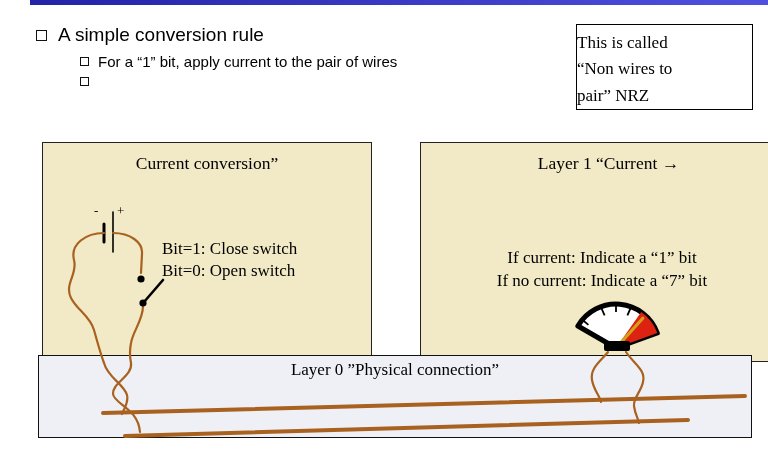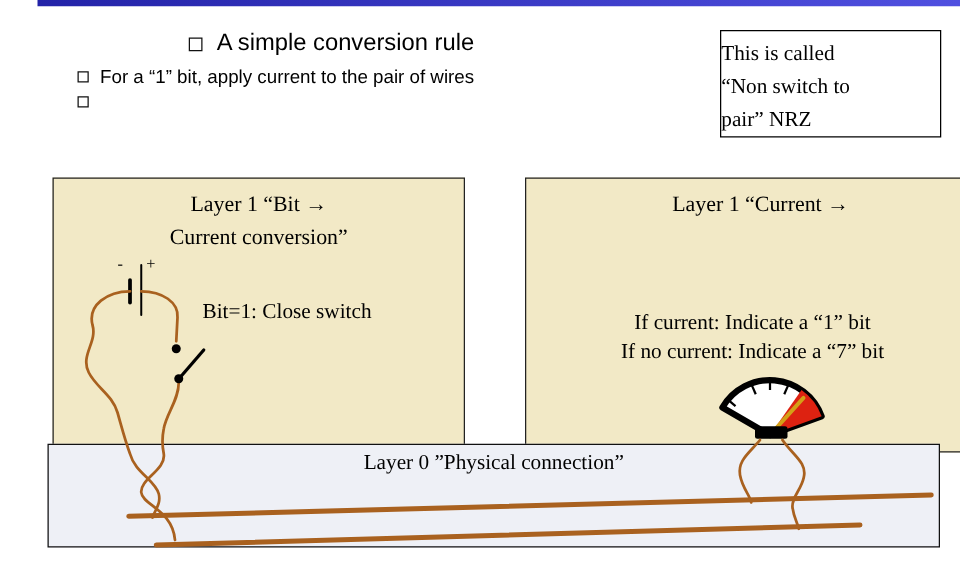--- a/index.html
+++ b/index.html
@@ -2,22 +2,22 @@
 <html><head>
 <meta charset="utf-8">
 <style>
   html,body{margin:0;padding:0;background:#ffffff;}
   .page{position:relative;width:768px;height:455px;background:#ffffff;overflow:hidden;
         font-family:"Liberation Serif",serif;color:#000;}
   .topbar{position:absolute;left:30px;right:0;top:0;height:5px;
           background:linear-gradient(to right,#2323a8,#5050e0);}
   
   .bullets{position:absolute;left:36px;top:24px;font-family:"Liberation Sans",sans-serif;}
-  .b-main{display:flex;align-items:center;gap:11px;font-size:19px;justify-content:flex-end;}
-  .b-sub{display:flex;align-items:center;gap:9px;font-size:15px;margin:7px 0 0 26px;}
+  .b-main{display:flex;align-items:center;gap:11px;font-size:19px;}
+  .b-sub{display:flex;align-items:center;gap:9px;font-size:15px;margin:7px 0 0 44px;}
   .sq{display:inline-block;box-sizing:border-box;background:#fff;}
   .sq-lg{width:11px;height:11px;border:1.7px solid #111;}
   .sq-sm{width:9px;height:9px;border:1.4px solid #111;}
   
   .nrz{position:absolute;left:576px;top:24px;width:177px;height:86px;border:1px solid #000;
        background:#fff;text-align:left;font-size:17px;line-height:1.55;padding-top:5px;
        box-sizing:border-box;}
   
   .panel{position:absolute;top:142px;height:220px;background:#f2e9c6;border:1px solid #222;
          box-sizing:border-box;}
@@ -53,36 +53,36 @@
       <span class="sq sq-sm"></span>
       <span>For a “1” bit, apply current to the pair of wires</span>
     </div>
     <div class="b-sub">
       <span class="sq sq-sm"></span>
     </div>
   </div>
 
   <div class="nrz">
     <div>This is called</div>
-    <div>“Non switch to</div>
+    <div>“Non wires to</div>
     <div>pair” NRZ</div>
   </div>
 
   <div class="panel panel-left">
     <div class="p-title">
-      <div>Layer 1 “Bit →</div>
       <div>Current conversion”</div>
     </div>
   </div>
 
   <span class="batt-label batt-minus">-</span>
   <span class="batt-label batt-plus">+</span>
 
   <div class="switch-text">
     <div>Bit=1: Close switch</div>
+    <div>Bit=0: Open switch</div>
   </div>
 
   <div class="panel panel-right">
     <div class="p-title">
       <div>Layer 1 “Current →</div>
     </div>
   </div>
 
   <div class="detect-text">
     <div>If current: Indicate a “1” bit</div>

